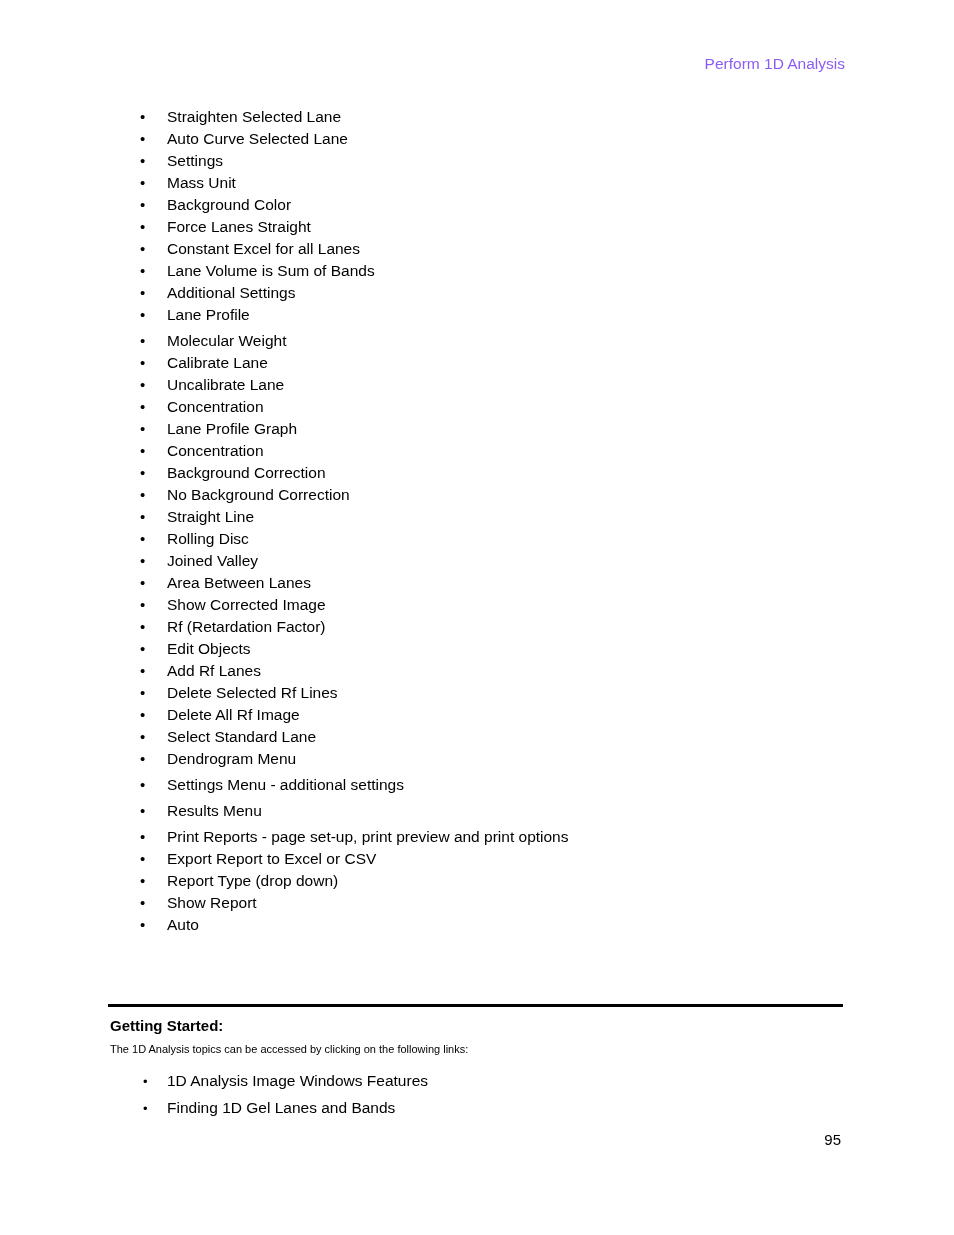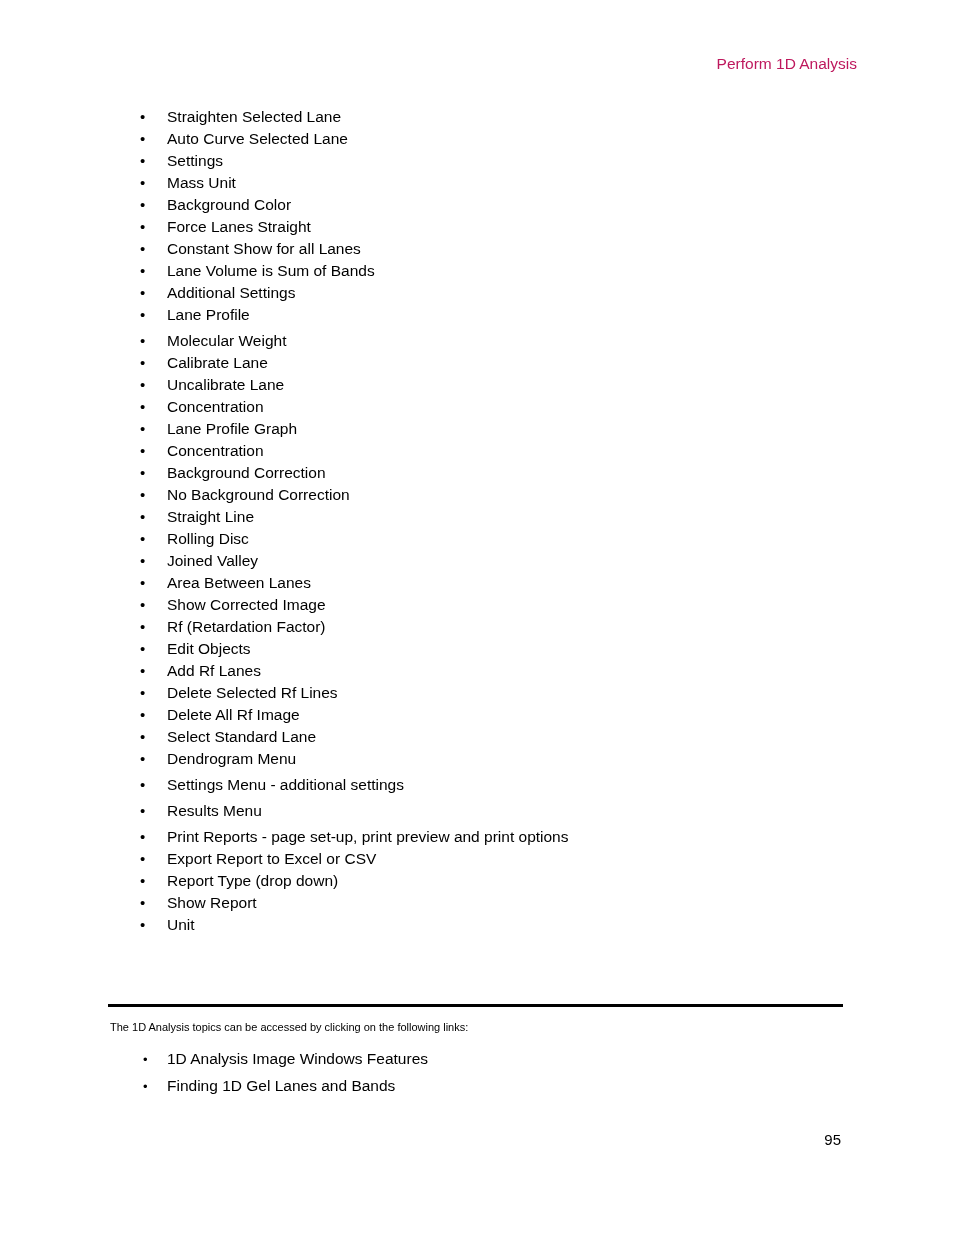--- a/index.html
+++ b/index.html
@@ -16,24 +16,24 @@
     width: 954px;
     height: 1235px;
     background: #ffffff;
     overflow: hidden;
   }
 
   
   .running-header {
     position: absolute;
     top: 54px;
-    right: 97px;
+    right: 109px;
     font-size: 15.5px;
     line-height: 20px;
-    color: #be185d;
+    color: #8b5cf6;
     white-space: nowrap;
   }
 
   
   .main-list {
     position: absolute;
     top: 106px;
     left: 0;
     width: 954px;
   }
@@ -149,21 +149,21 @@
       <div class="bullet-row">
         <span class="bullet-mark">•</span>
         <span class="bullet-text">Background Color</span>
       </div>
       <div class="bullet-row">
         <span class="bullet-mark">•</span>
         <span class="bullet-text">Force Lanes Straight</span>
       </div>
       <div class="bullet-row">
         <span class="bullet-mark">•</span>
-        <span class="bullet-text">Constant Show for all Lanes</span>
+        <span class="bullet-text">Constant Excel for all Lanes</span>
       </div>
       <div class="bullet-row">
         <span class="bullet-mark">•</span>
         <span class="bullet-text">Lane Volume is Sum of Bands</span>
       </div>
       <div class="bullet-row">
         <span class="bullet-mark">•</span>
         <span class="bullet-text">Additional Settings</span>
       </div>
       <div class="bullet-row">
@@ -269,27 +269,28 @@
       <div class="bullet-row">
         <span class="bullet-mark">•</span>
         <span class="bullet-text">Report Type (drop down)</span>
       </div>
       <div class="bullet-row">
         <span class="bullet-mark">•</span>
         <span class="bullet-text">Show Report</span>
       </div>
       <div class="bullet-row">
         <span class="bullet-mark">•</span>
-        <span class="bullet-text">Unit</span>
+        <span class="bullet-text">Auto</span>
       </div>
     </div>
 
   <div class="divider"></div>
 
   <div class="gs-block">
+    <div class="gs-heading">Getting Started:</div>
     <div class="gs-intro">The 1D Analysis topics can be accessed by clicking on the following links:</div>
     <div class="gs-list">
         <div class="gs-row">
           <span class="gs-bullet">•</span>
           <span class="gs-text">1D Analysis Image Windows Features</span>
         </div>
         <div class="gs-row">
           <span class="gs-bullet">•</span>
           <span class="gs-text">Finding 1D Gel Lanes and Bands</span>
         </div>

